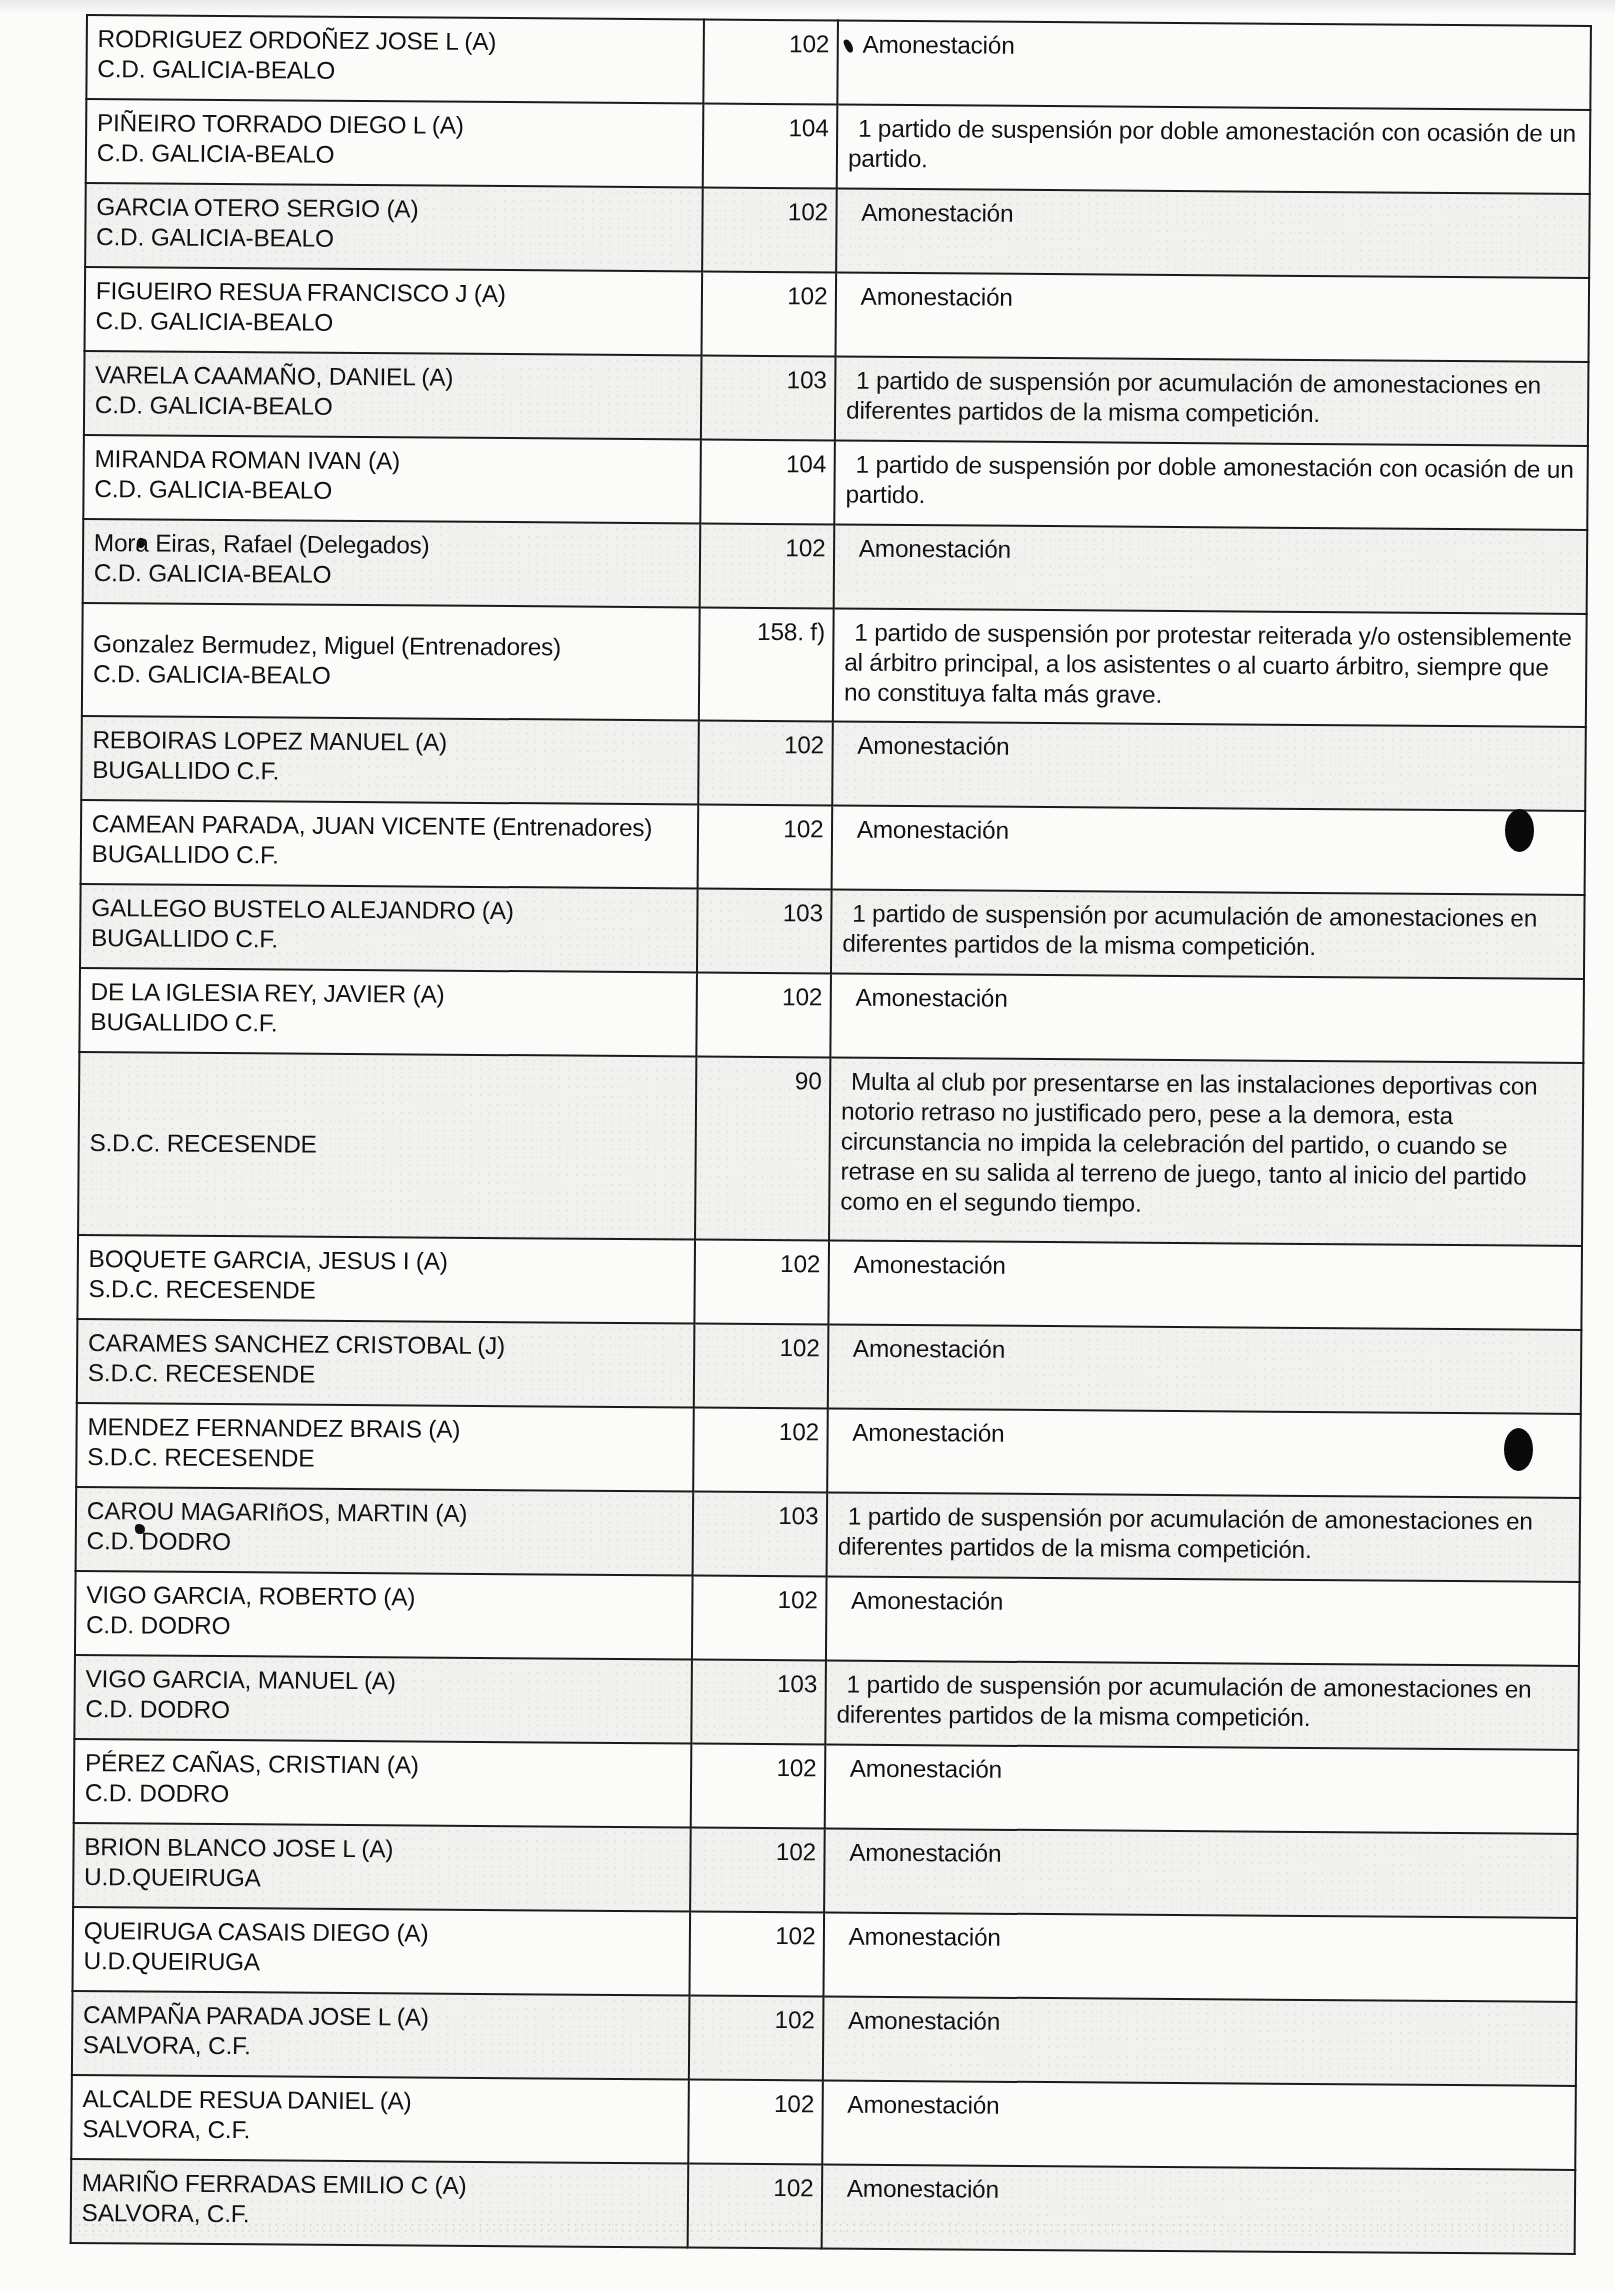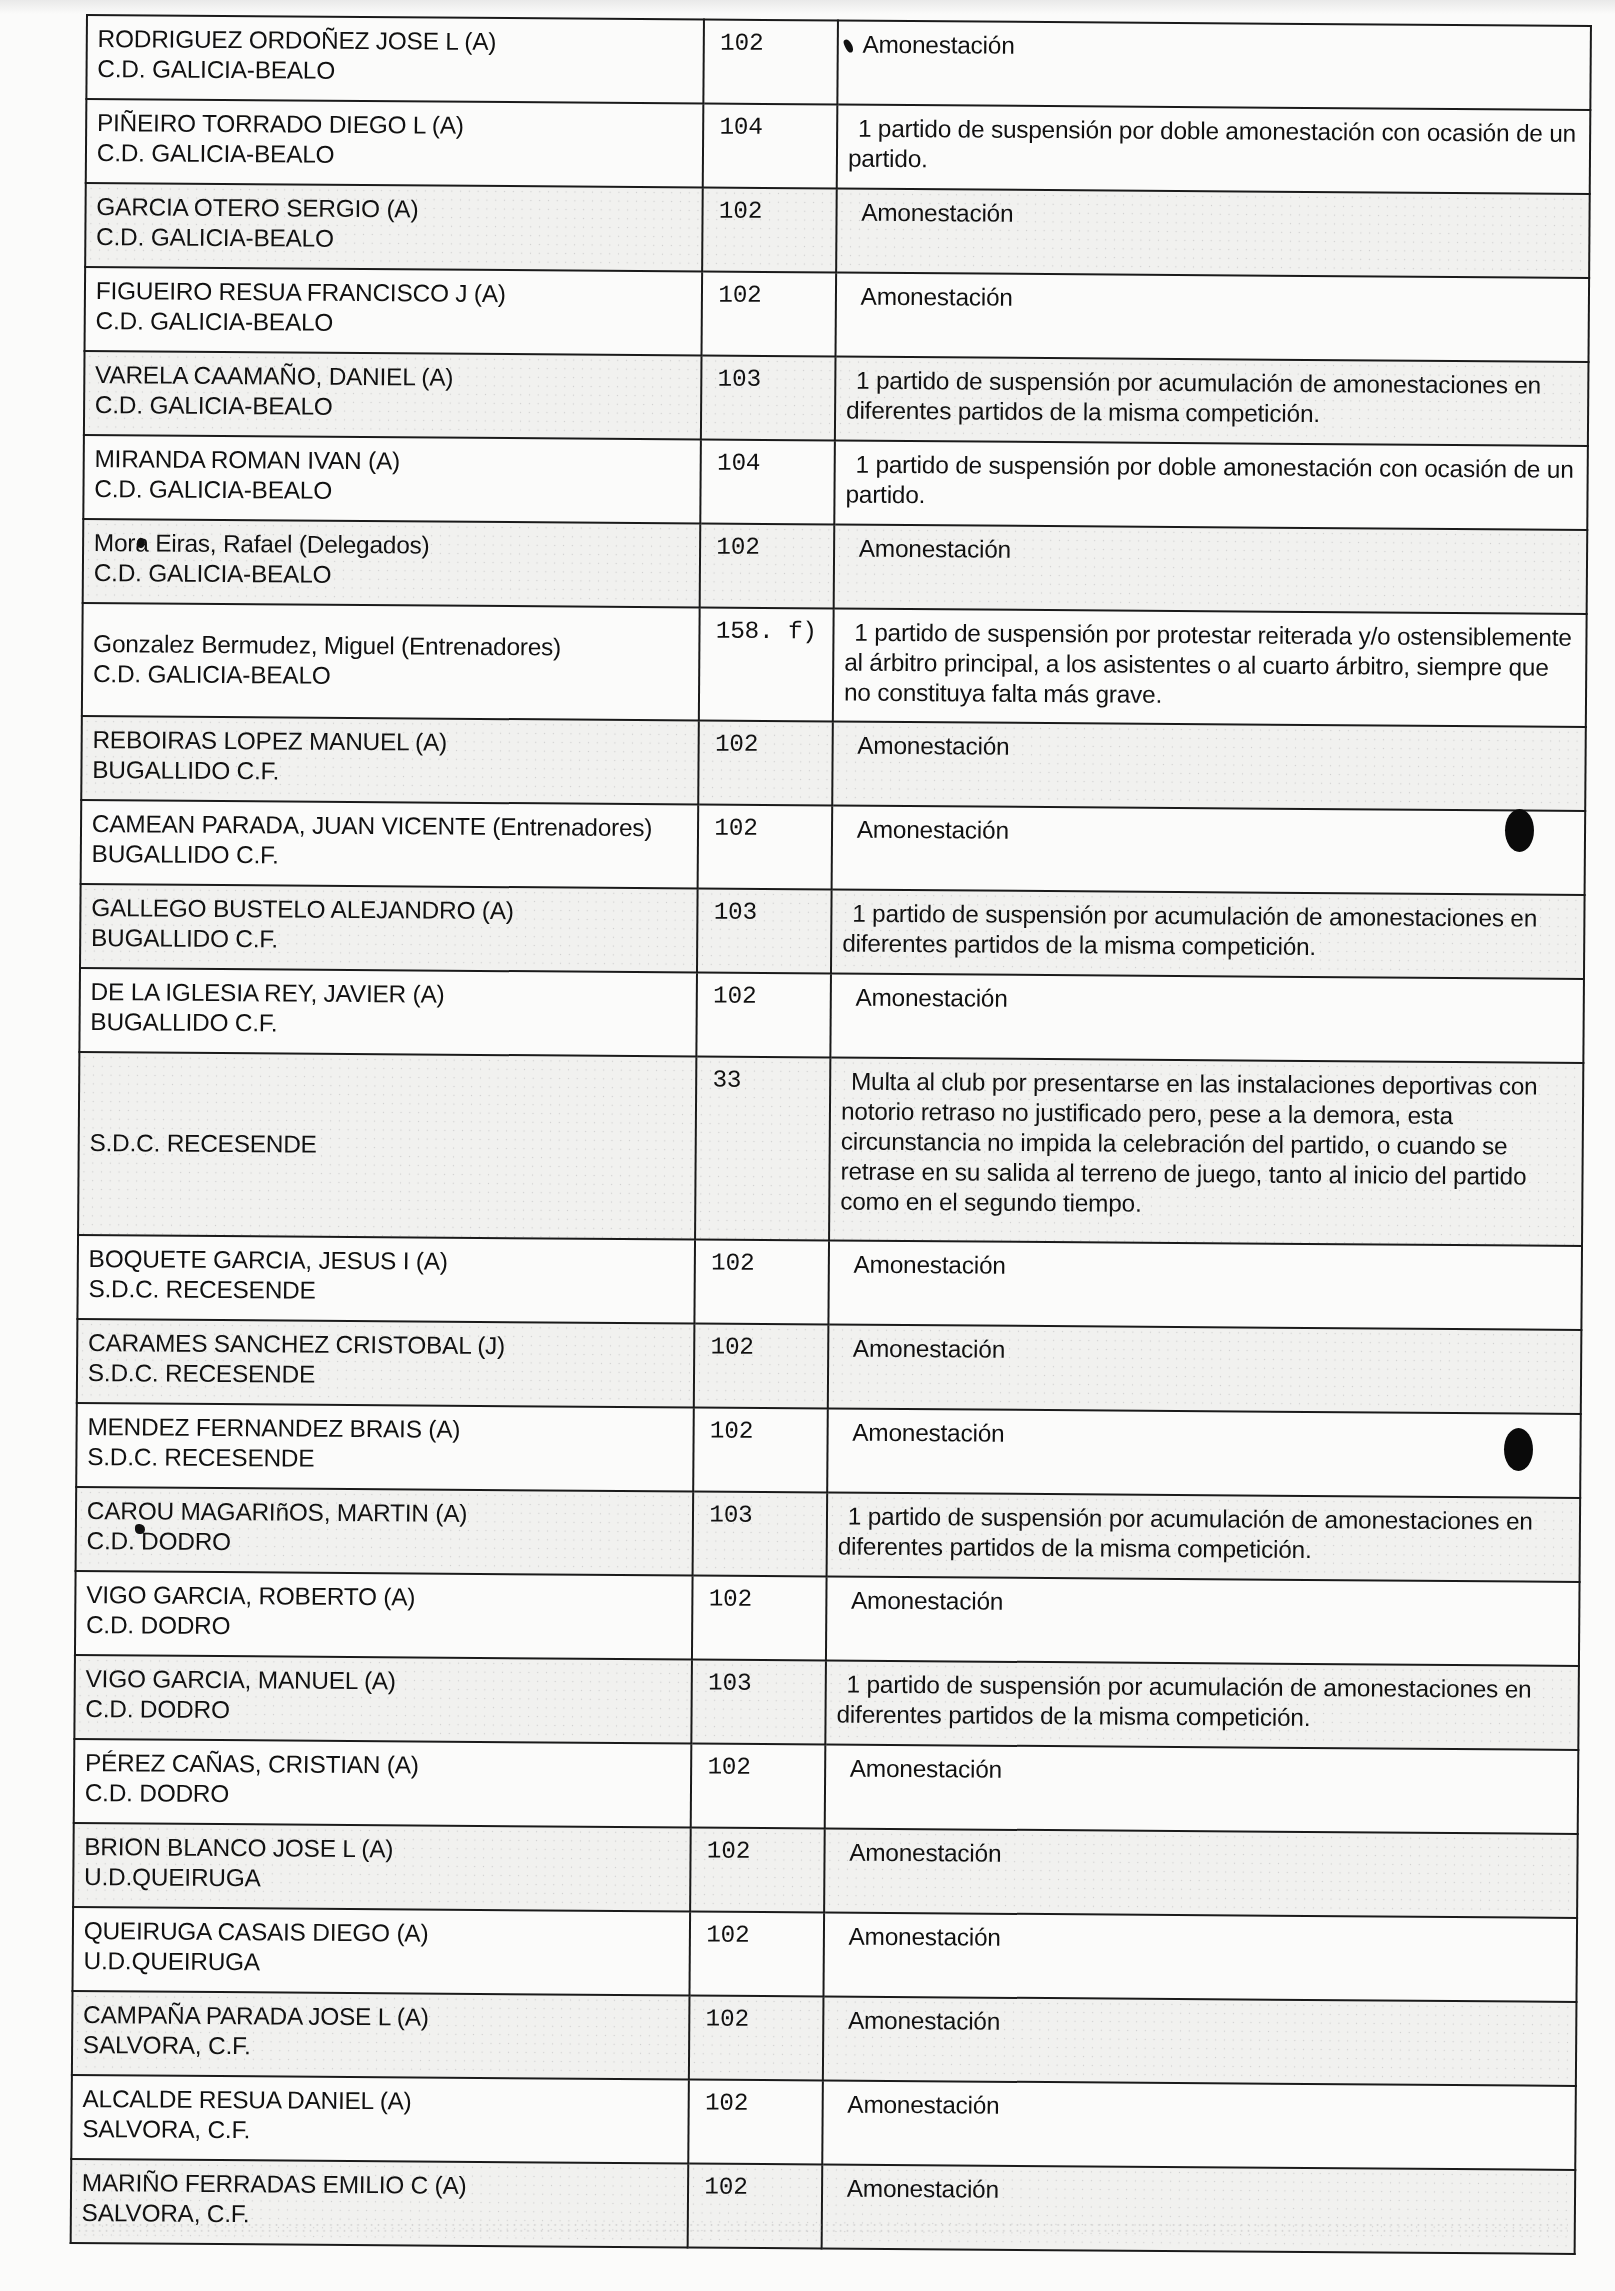--- a/index.html
+++ b/index.html
@@ -45,21 +45,21 @@
       height: 84px;
     }
     table.sanctions tr.tall-3 { height: 113px; }
     table.sanctions tr.tall-5 { height: 183px; }
     table.sanctions tr.shaded td {
       background-color: #f1f1ef;
       background-image: radial-gradient(#cfcfcf 0.8px, transparent 1px);
       background-size: 8.8px 8.8px;
     }
     td.c-name { width: 597px; }
-    td.c-art  { width: 115px; text-align: left; font-family: Liberation Mono, monospace; }
+    td.c-art  { width: 115px; text-align: right; }
     td.c-desc { width: 733px; padding-left: 9.8px; }
     .name-line, .club-line { display: block; white-space: nowrap; }
     .art-text { display: inline-block; padding-left: 5.9px; }
     td.c-name.vmid { vertical-align: middle; }
     .desc-text { display: block; }
     .desc-short { padding-left: 13.7px; }
     .desc-long { text-indent: 9.8px; }
     .blot {
       position: absolute;
       width: 29px;
@@ -249,21 +249,21 @@
       <span class="desc-text desc-short">Amonestación</span>
     </td>
   </tr>
 
   <tr class="tall-5 shaded">
     <td class="c-name vmid">
 
       <span class="club-line">S.D.C. RECESENDE</span>
     </td>
     <td class="c-art">
-      <span class="art-text">33</span>
+      <span class="art-text">90</span>
     </td>
     <td class="c-desc">
       <span class="desc-text desc-long">Multa al club por presentarse en las instalaciones deportivas con notorio retraso no justificado pero, pese a la demora, esta circunstancia no impida la celebración del partido, o cuando se retrase en su salida al terreno de juego, tanto al inicio del partido como en el segundo tiempo.</span>
     </td>
   </tr>
 
   <tr>
     <td class="c-name">
       <span class="name-line">BOQUETE GARCIA, JESUS I (A)</span>
       <span class="club-line">S.D.C. RECESENDE</span>

